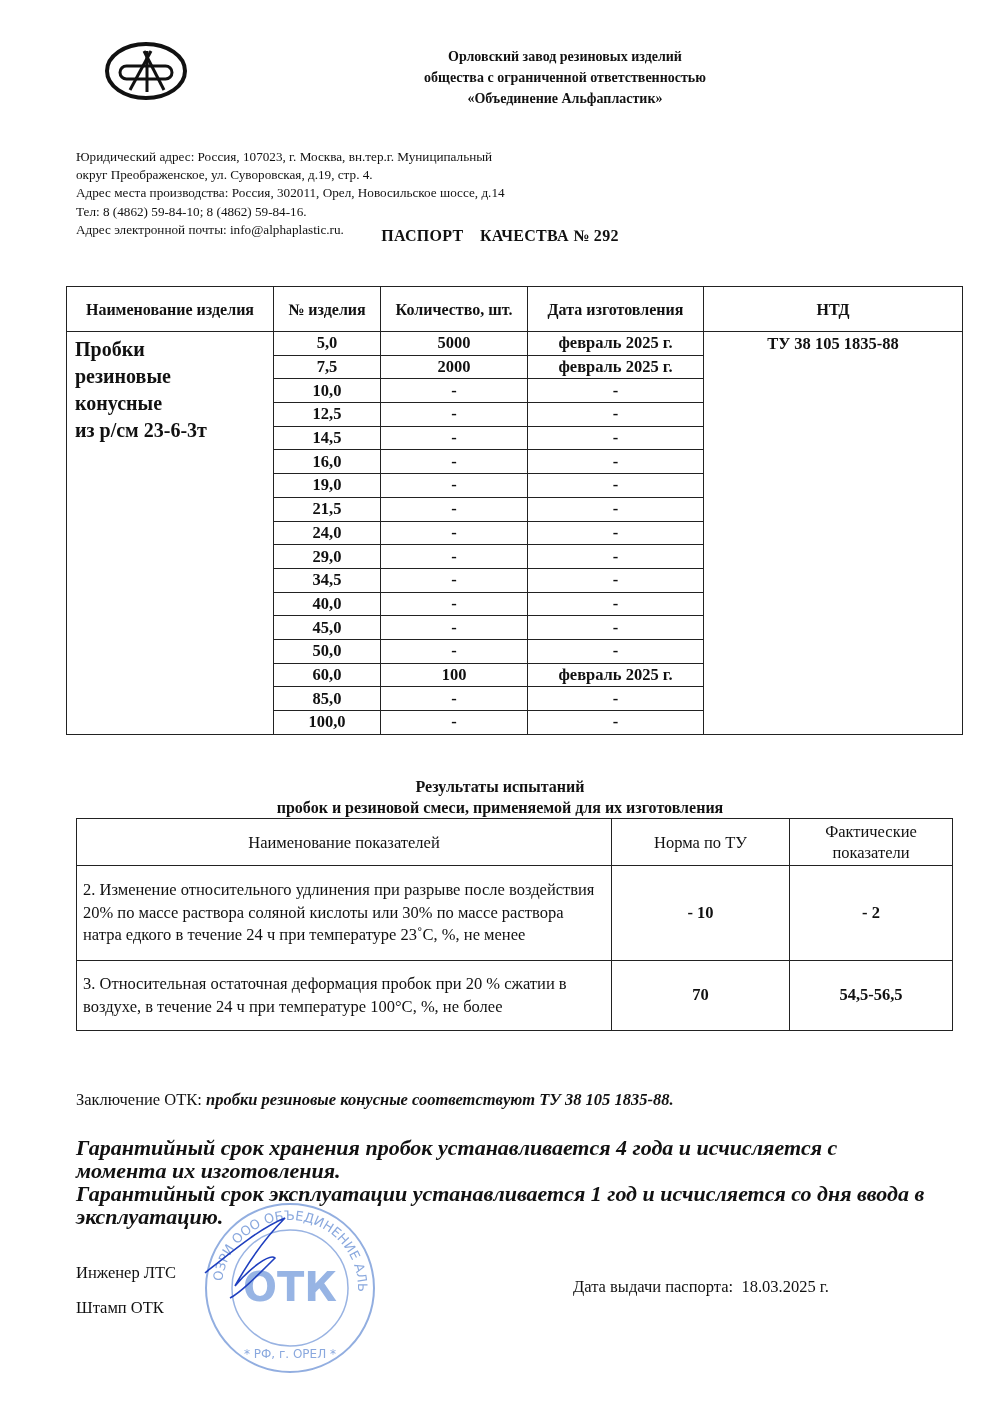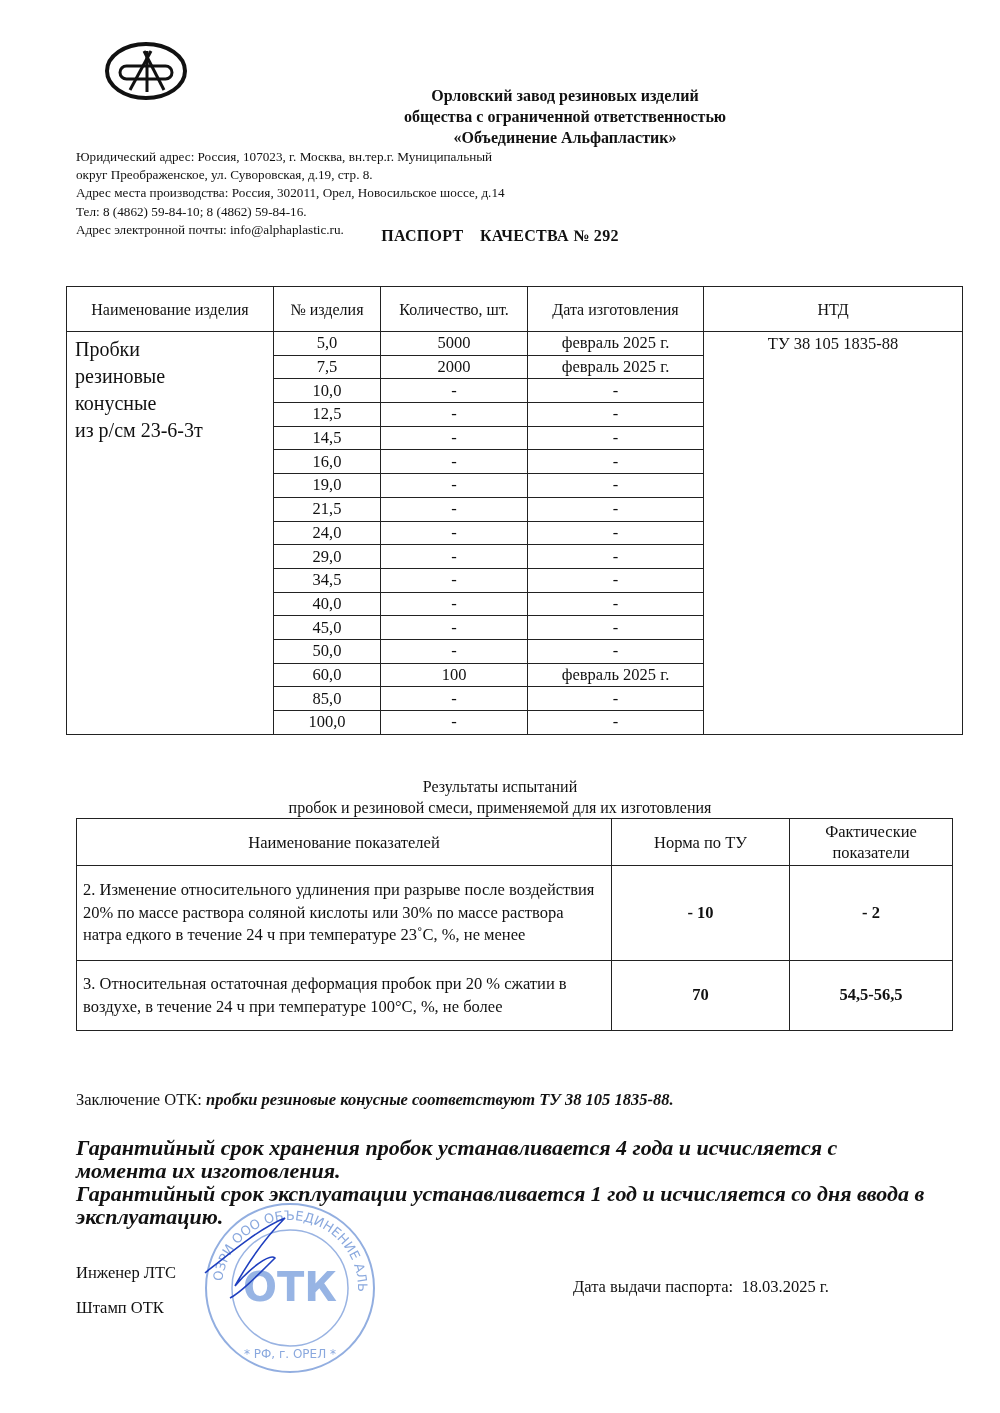--- a/index.html
+++ b/index.html
@@ -1,30 +1,30 @@
 <!DOCTYPE html>
 <html><head>
 <meta charset="utf-8">
 <style>
   html,body{margin:0;padding:0;background:#fff;}
   body{width:1000px;height:1413px;position:relative;font-family:"Liberation Serif","DejaVu Serif",serif;color:#111;overflow:hidden;}
   .abs{position:absolute;}
   .logo{left:104px;top:40px;width:84px;height:62px;}
-  .org{left:300px;top:46px;width:530px;text-align:center;font-weight:bold;font-size:16px;line-height:21px;margin-top:39px;}
+  .org{left:300px;top:46px;width:530px;text-align:center;font-weight:bold;font-size:14px;line-height:21px;}
   .addr{left:76px;top:148px;font-size:13.2px;line-height:18.2px;}
   .title{left:0;top:227px;width:1000px;text-align:center;font-weight:bold;font-size:16px;letter-spacing:0.3px;}
   .title span{margin:0 6px;}
   table{border-collapse:collapse;}
   .t1{left:66px;top:286px;width:897px;}
-  .t1 td,.t1 th{border:1.3px solid #222;font-weight:normal;text-align:center;padding:0;}
+  .t1 td,.t1 th{border:1.3px solid #222;font-weight:bold;text-align:center;padding:0;}
   .t1 th{font-size:16px;line-height:19px;height:44px;}
   .t1 td{font-size:16.5px;height:22.7px;line-height:20px;}
   .t1 td.name{text-align:left;vertical-align:top;font-size:20px;line-height:27px;padding:4px 0 0 8px;}
   .t1 td.ntd{vertical-align:top;padding-top:2px;}
-  .res-head{left:0;top:776px;width:1000px;text-align:center;font-weight:normal;font-size:16px;line-height:21px;}
+  .res-head{left:0;top:776px;width:1000px;text-align:center;font-weight:bold;font-size:16px;line-height:21px;}
   .t2{left:76px;top:818px;width:877px;}
   .t2 td,.t2 th{border:1.3px solid #222;padding:0 6px;}
   .t2 th{font-weight:normal;font-size:16.5px;line-height:21px;height:46px;text-align:center;}
   .t2 td{font-size:16.5px;line-height:22.5px;}
   .t2 td.v{text-align:center;font-weight:bold;}
   .concl{left:76px;top:1090px;font-size:16.5px;}
   .concl i{font-weight:bold;}
   .warr{left:76px;top:1136px;width:850px;font-style:italic;font-weight:bold;font-size:22px;line-height:23px;}
   .eng{left:76px;top:1252px;font-size:16.5px;margin-top:11px;}
   .stampl{left:76px;top:1298px;font-size:16.5px;}
@@ -45,21 +45,21 @@
 </div>
 
 <div class="abs org">
   <div>Орловский завод резиновых изделий</div>
   <div>общества с ограниченной ответственностью</div>
   <div>«Объединение Альфапластик»</div>
 </div>
 
 <div class="abs addr">
   <div>Юридический адрес: Россия, 107023, г. Москва, вн.тер.г. Муниципальный</div>
-  <div>округ Преображенское, ул. Суворовская, д.19, стр. 8.</div>
+  <div>округ Преображенское, ул. Суворовская, д.19, стр. 4.</div>
   <div>Адрес места производства: Россия, 302011,  Орел, Новосильское шоссе, д.14</div>
   <div>Тел: 8 (4862) 59-84-10; 8 (4862) 59-84-16.</div>
   <div>Адрес электронной почты: info@alphaplastic.ru.</div>
 </div>
 
 <div class="abs title">
   <span>ПАСПОРТ</span>
   <span>КАЧЕСТВА № 292</span>
 </div>
 

